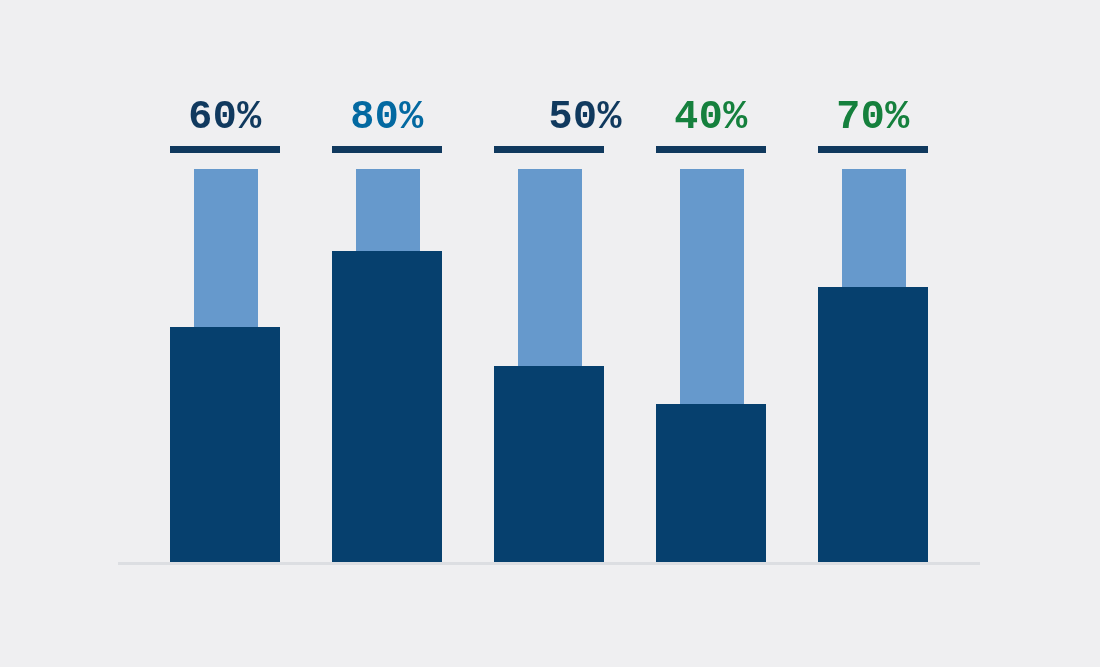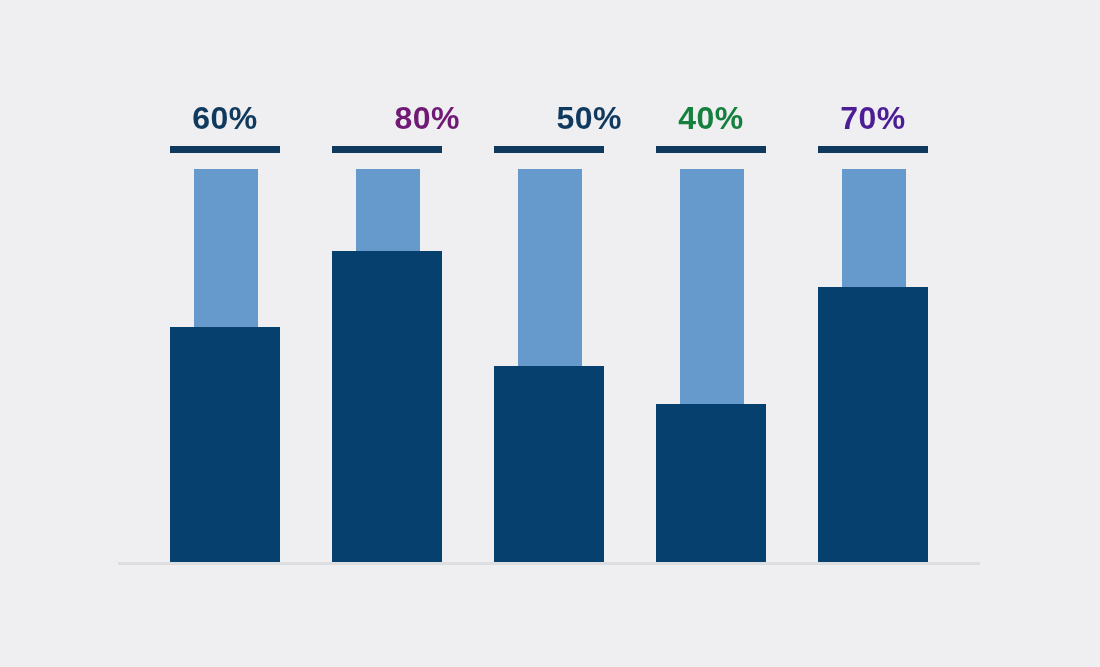--- a/index.html
+++ b/index.html
@@ -60,22 +60,22 @@
   }
 
   
   .label-block {
     position: absolute;
     top: 96px;
     text-align: center;
   }
 
   .label-value {
-    font-family: Liberation Sans, sans-serif;
-    font-size: 32px;
+    font-family: Liberation Mono, monospace;
+    font-size: 40px;
     font-weight: bold;
     color: #10395e;
     line-height: 44px;
     letter-spacing: 0.5px;
     white-space: nowrap;
   }
 
   .label-rule {
     margin: 6px auto 0 auto;
     height: 7px;
@@ -94,21 +94,21 @@
       <div class="label-block" style="left: 152px; width: 146px;">
         <div class="label-value" style="color: rgb(16, 57, 94);">60%</div>
         <div class="label-rule" style="width: 110px; background: rgb(16, 57, 94);"></div>
       </div>
     </div>
 
     <div class="bar-group">
       <div class="bar-light" style="left: 356px; top: 169px; width: 64px; height: 84px; background: rgb(102, 153, 204);"></div>
       <div class="bar-dark" style="left: 332px; top: 251px; width: 110px; height: 312px; background: rgb(6, 64, 110);"></div>
       <div class="label-block" style="left: 314px; width: 146px;">
-        <div class="label-value" style="color: #701a75; text-align: right;">80%</div>
+        <div class="label-value" style="color: #0369a1;">80%</div>
         <div class="label-rule" style="width: 110px; background: rgb(16, 57, 94);"></div>
       </div>
     </div>
 
     <div class="bar-group">
       <div class="bar-light" style="left: 518px; top: 169px; width: 64px; height: 199px; background: rgb(102, 153, 204);"></div>
       <div class="bar-dark" style="left: 494px; top: 366px; width: 110px; height: 197px; background: rgb(6, 64, 110);"></div>
       <div class="label-block" style="left: 476px; width: 146px; text-align: right;">
         <div class="label-value" style="color: rgb(16, 57, 94);">50%</div>
         <div class="label-rule" style="width: 110px; background: rgb(16, 57, 94);"></div>
@@ -121,20 +121,20 @@
       <div class="label-block" style="left: 638px; width: 146px;">
         <div class="label-value" style="color: #15803d;">40%</div>
         <div class="label-rule" style="width: 110px; background: rgb(16, 57, 94);"></div>
       </div>
     </div>
 
     <div class="bar-group">
       <div class="bar-light" style="left: 842px; top: 169px; width: 64px; height: 120px; background: rgb(102, 153, 204);"></div>
       <div class="bar-dark" style="left: 818px; top: 287px; width: 110px; height: 276px; background: rgb(6, 64, 110);"></div>
       <div class="label-block" style="left: 800px; width: 146px;">
-        <div class="label-value" style="color: #4c1d95;">70%</div>
+        <div class="label-value" style="color: #15803d;">70%</div>
         <div class="label-rule" style="width: 110px; background: rgb(16, 57, 94);"></div>
       </div>
     </div>
 
     <div id="baseline" style="background: rgb(220, 222, 226);"></div>
   </div>
 </div>
 
 </body></html>

